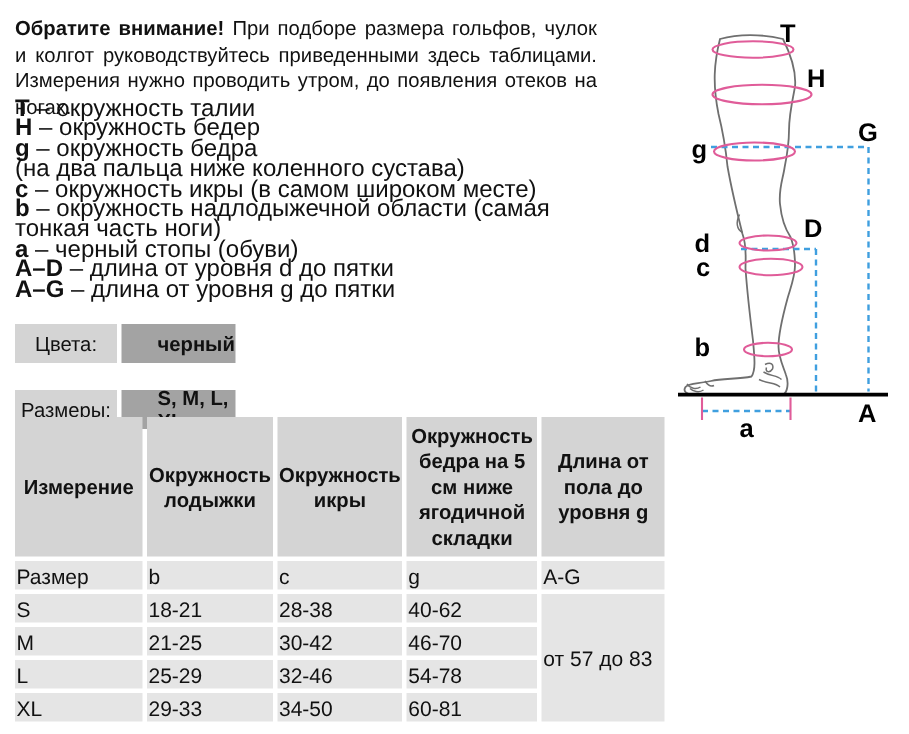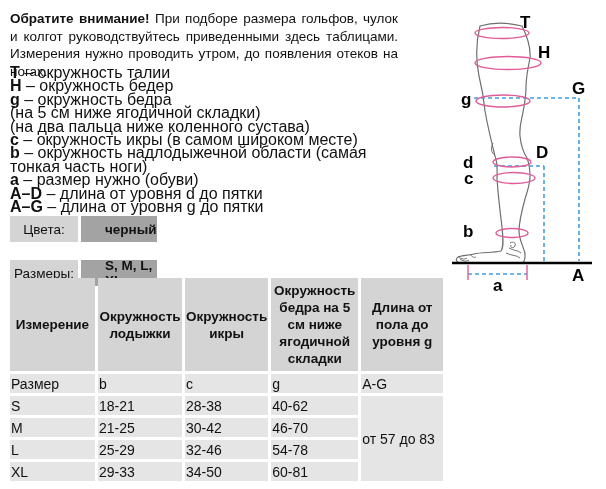--- a/index.html
+++ b/index.html
@@ -68,25 +68,24 @@
 <body>
 
 <div class="page">
 
   <p class="notice"><b>Обратите внимание!</b><span> При подборе размера гольфов, чулок и колгот руководствуйтесь приведенными здесь таблицами. Измерения нужно проводить утром, до появления отеков на ногах.</span></p>
 
   <div class="defs">
     <div class="def-line"><b>T</b><span> – окружность талии</span></div>
     <div class="def-line"><b>H</b><span> – окружность бедер</span></div>
     <div class="def-line"><b>g</b><span> – окружность бедра</span></div>
-    <div class="def-line"><b></b><span>(на 5 см ниже ягодичной складки)</span></div>
     <div class="def-line"><b></b><span>(на два пальца ниже коленного сустава)</span></div>
     <div class="def-line"><b>c</b><span> – окружность икры (в самом широком месте)</span></div>
     <div class="def-line"><b>b</b><span> – окружность надлодыжечной области (самая тонкая часть ноги)</span></div>
-    <div class="def-line"><b>a</b><span> – размер нужно (обуви)</span></div>
+    <div class="def-line"><b>a</b><span> – черный стопы (обуви)</span></div>
     <div class="def-line"><b>A–D</b><span> – длина от уровня d до пятки</span></div>
     <div class="def-line"><b>A–G</b><span> – длина от уровня g до пятки</span></div>
   </div>
 
   <div class="mini-table mini-colors">
     <div class="mini-label">Цвета:</div>
     <div class="mini-value">черный</div>
   </div>
 
   <div class="mini-table mini-sizes">

